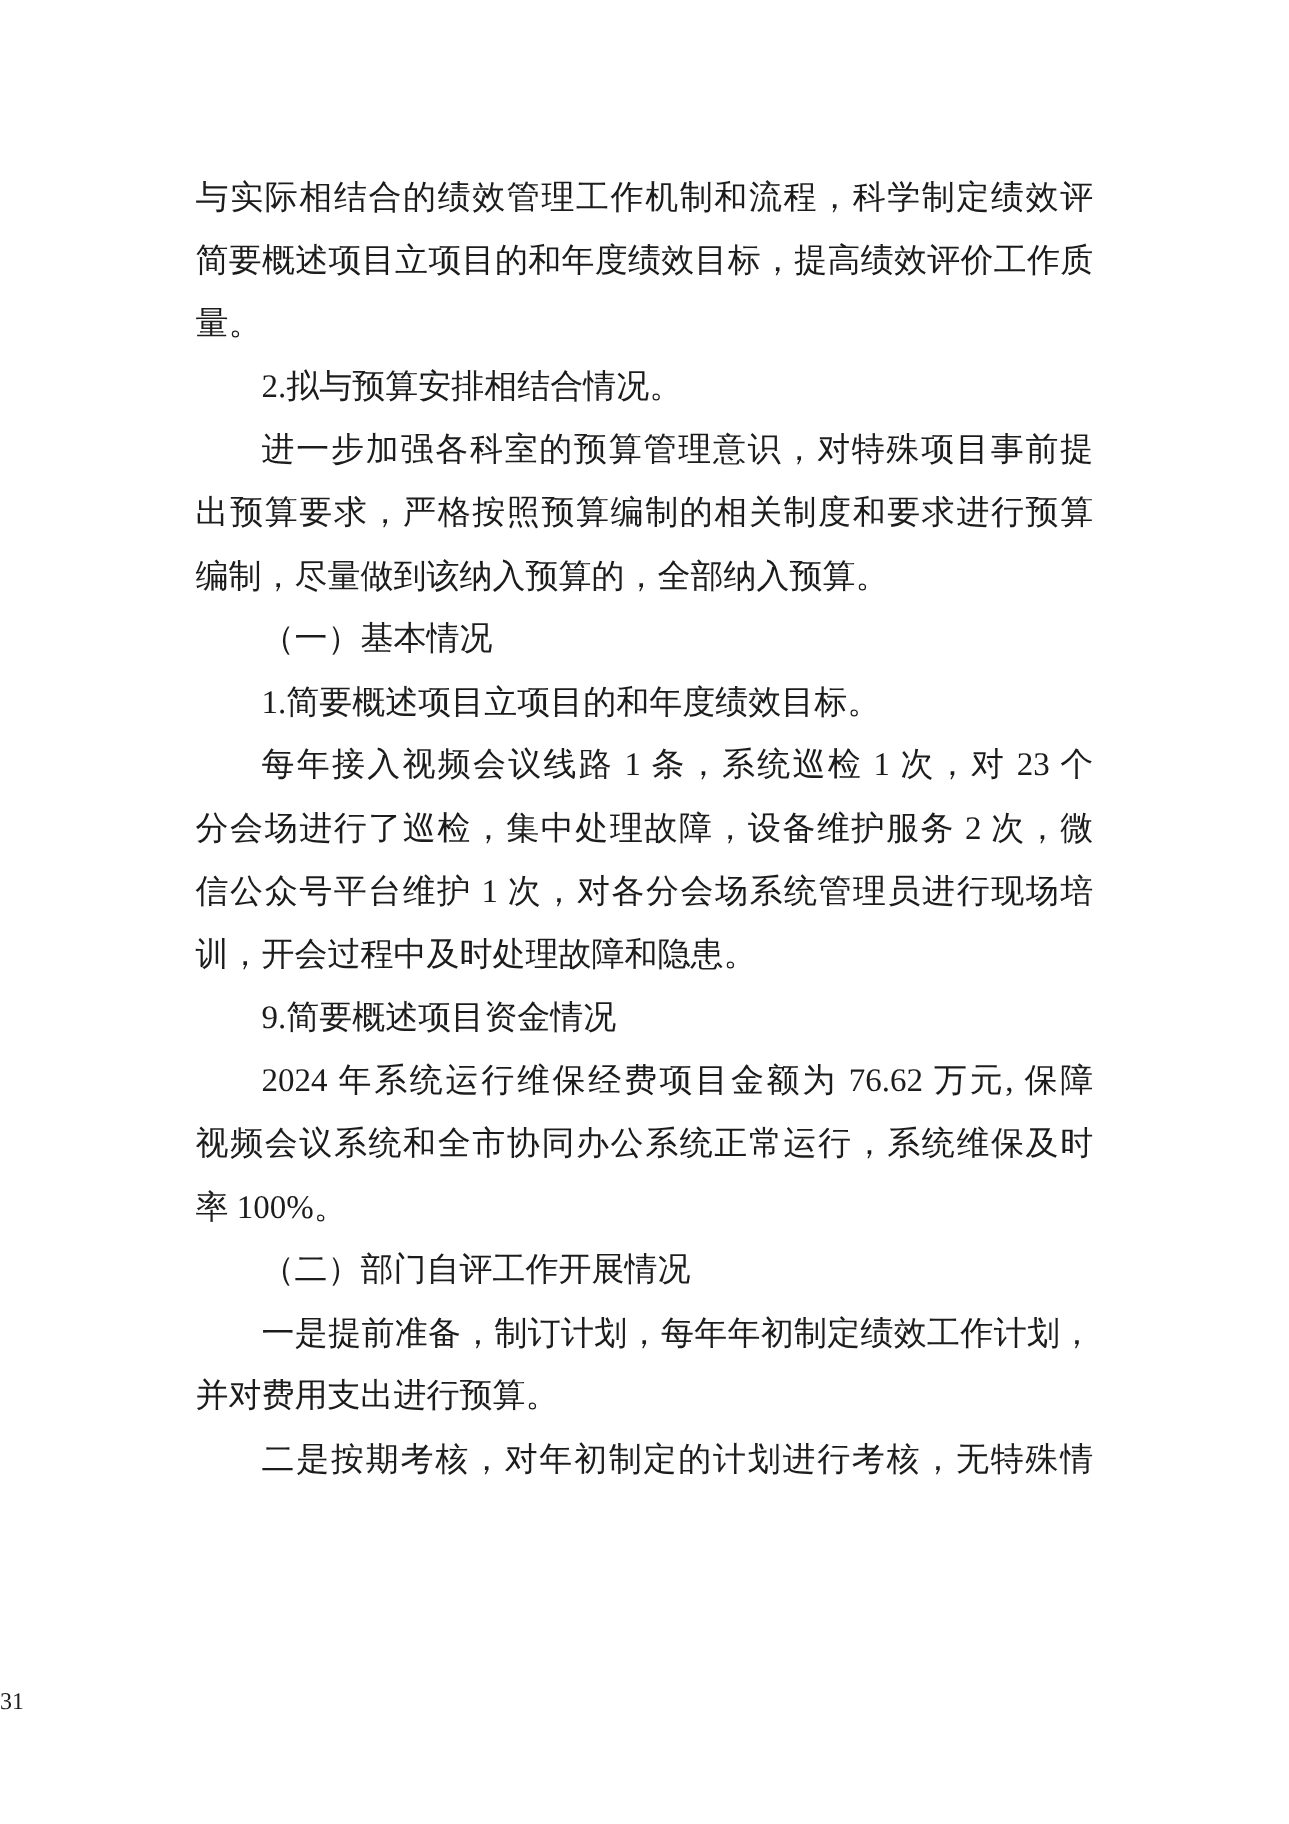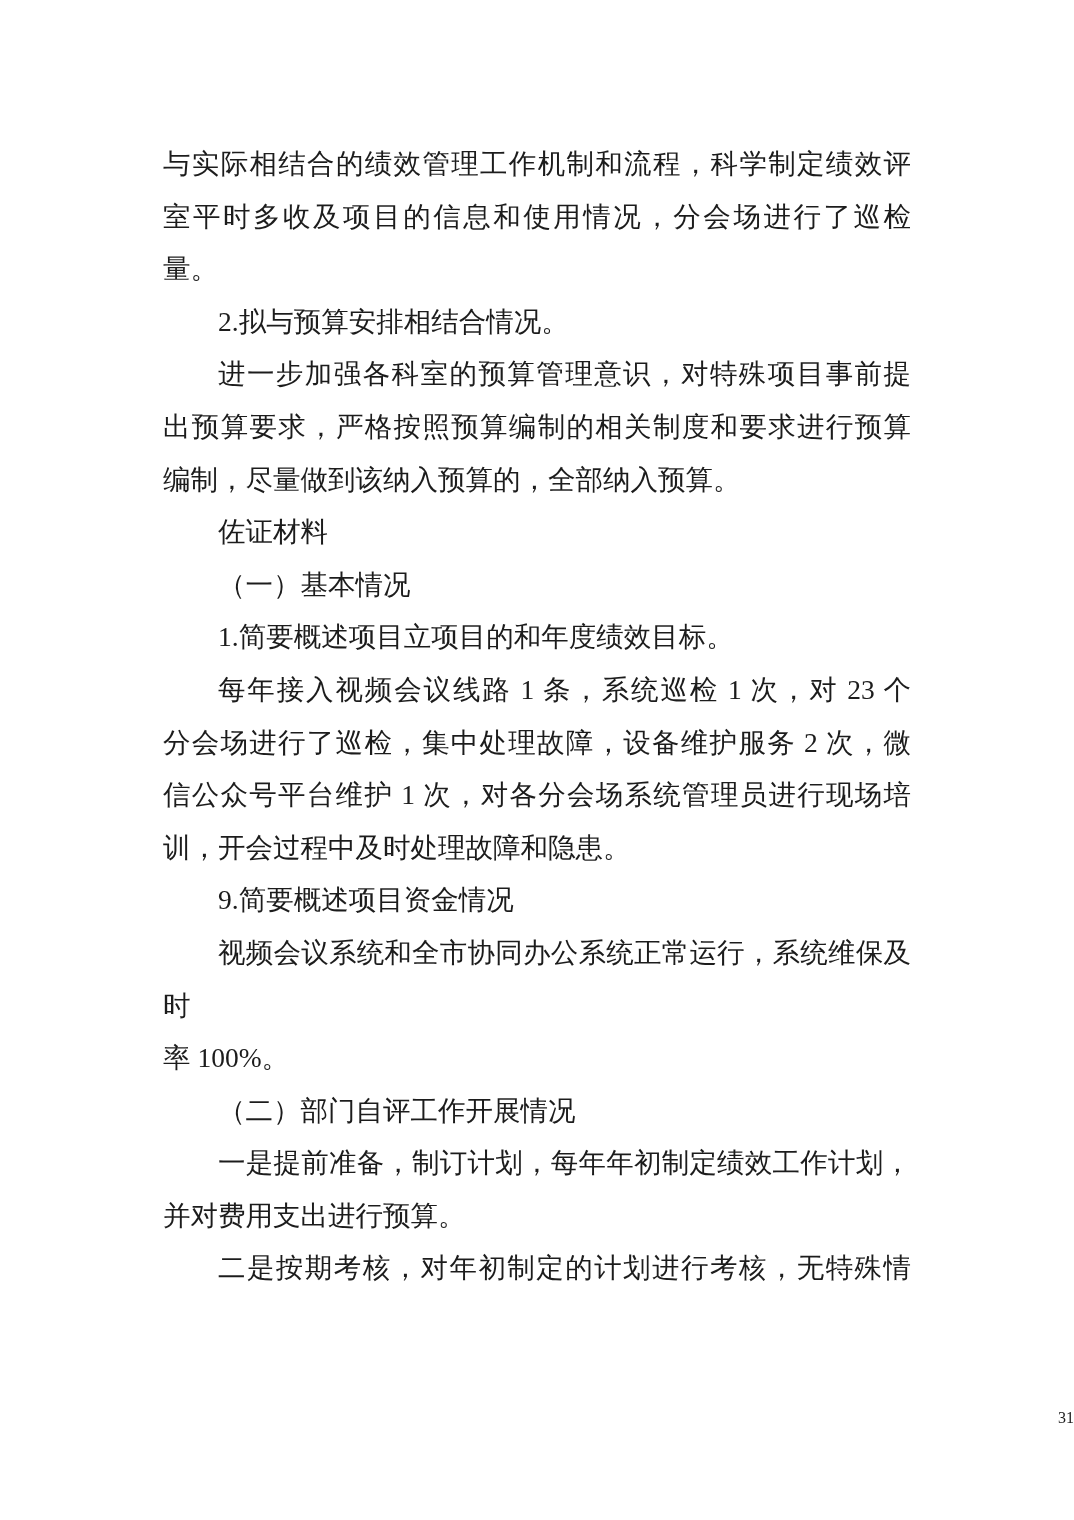--- a/index.html
+++ b/index.html
@@ -38,63 +38,61 @@
     text-align-last: left;
   }
   .para.indent .line:first-child {
     text-indent: 2em;
   }
   .footer {
     position: absolute;
     top: 1405px;
     left: 0;
     width: 100%;
-    text-align: right;
+    text-align: left;
     color: #1c1c1c;
-    font-size: 16px;
+    font-size: 20px;
     line-height: 26px;
   }
 </style>
 </head>
 <body>
 
 <div class="page">
   <div class="textblock">
       <div class="para">
         <div class="line">与实际相结合的绩效管理工作机制和流程，科学制定绩效评</div>
-        <div class="line">室平时多收及项目的信息和使用情况，分会场进行了巡检</div>
+        <div class="line">简要概述项目立项目的和年度绩效目标，提高绩效评价工作质</div>
         <div class="line para-end">量。</div>
       </div>
       <div class="para indent">
         <div class="line para-end">2.拟与预算安排相结合情况。</div>
       </div>
       <div class="para indent">
         <div class="line">进一步加强各科室的预算管理意识，对特殊项目事前提</div>
         <div class="line">出预算要求，严格按照预算编制的相关制度和要求进行预算</div>
         <div class="line para-end">编制，尽量做到该纳入预算的，全部纳入预算。</div>
-      </div>
-      <div class="para indent">
-        <div class="line para-end">佐证材料</div>
       </div>
       <div class="para indent">
         <div class="line para-end">（一）基本情况</div>
       </div>
       <div class="para indent">
         <div class="line para-end">1.简要概述项目立项目的和年度绩效目标。</div>
       </div>
       <div class="para indent">
         <div class="line">每年接入视频会议线路 1 条，系统巡检 1 次，对 23 个</div>
         <div class="line">分会场进行了巡检，集中处理故障，设备维护服务 2 次，微</div>
         <div class="line">信公众号平台维护 1 次，对各分会场系统管理员进行现场培</div>
         <div class="line para-end">训，开会过程中及时处理故障和隐患。</div>
       </div>
       <div class="para indent">
         <div class="line para-end">9.简要概述项目资金情况</div>
       </div>
       <div class="para indent">
+        <div class="line">2024 年系统运行维保经费项目金额为 76.62 万元, 保障</div>
         <div class="line">视频会议系统和全市协同办公系统正常运行，系统维保及时</div>
         <div class="line para-end">率 100%。</div>
       </div>
       <div class="para indent">
         <div class="line para-end">（二）部门自评工作开展情况</div>
       </div>
       <div class="para indent">
         <div class="line">一是提前准备，制订计划，每年年初制定绩效工作计划，</div>
         <div class="line para-end">并对费用支出进行预算。</div>
       </div>

